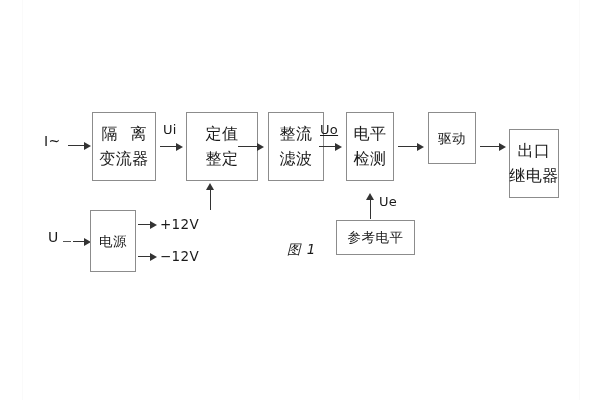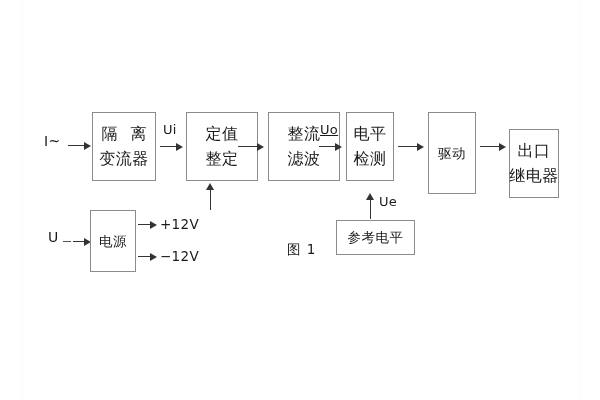--- a/index.html
+++ b/index.html
@@ -44,21 +44,21 @@
   .block.single { font-size: 13.5px; }
   .block .ln.spaced { letter-spacing: 4px; padding-left: 4px; }
 
   .lbl {
     position: absolute;
     color: #1a1a1a;
     font-size: 13px;
     white-space: nowrap;
     letter-spacing: 0.3px;
   }
-  .lbl.cjk { font-size: 13.5px; }
+  .lbl.cjk { font-size: 13.5px; font-style: italic; }
 
   
   .hline {
     position: absolute;
     height: 1px;
     background: #333333;
   }
   .vline {
     position: absolute;
     width: 1px;
@@ -104,38 +104,38 @@
   <div class="arrow-r" style="left:176px; top:143px;"></div>
 
   <div class="block" style="left:186px; top:112px; width:72px; height:69px;">
     <span class="ln">定值</span>
     <span class="ln">整定</span>
   </div>
 
   <div class="hline" style="left:238px; top:146px; width:20px;"></div>
   <div class="arrow-r" style="left:257px; top:143px;"></div>
 
-  <div class="block" style="left:268px; top:112px; width:72px; height:69px;">
+  <div class="block" style="left:268px; top:112px; width:56px; height:69px;">
     <span class="ln">整流</span>
     <span class="ln">滤波</span>
   </div>
 
   <div class="lbl" style="left:320px; top:122px;text-decoration:underline;">Uo</div>
   <div class="hline" style="left:319px; top:146px; width:17px;"></div>
   <div class="arrow-r" style="left:335px; top:143px;"></div>
 
   <div class="block" style="left:346px; top:112px; width:48px; height:69px;">
     <span class="ln">电平</span>
     <span class="ln">检测</span>
   </div>
 
   <div class="hline" style="left:398px; top:146px; width:20px;"></div>
   <div class="arrow-r" style="left:417px; top:143px;"></div>
 
-  <div class="block single" style="left:428px; top:112px; width:48px; height:82px;">
+  <div class="block single" style="left:428px; top:112px; width:48px; height:52px;">
     <span class="ln">驱动</span>
   </div>
 
   <div class="hline" style="left:480px; top:146px; width:20px;"></div>
   <div class="arrow-r" style="left:499px; top:143px;"></div>
 
   <div class="block" style="left:509px; top:112px; width:50px; height:69px;margin-top:17px;">
     <span class="ln">出口</span>
     <span class="ln">继电器</span>
   </div>

